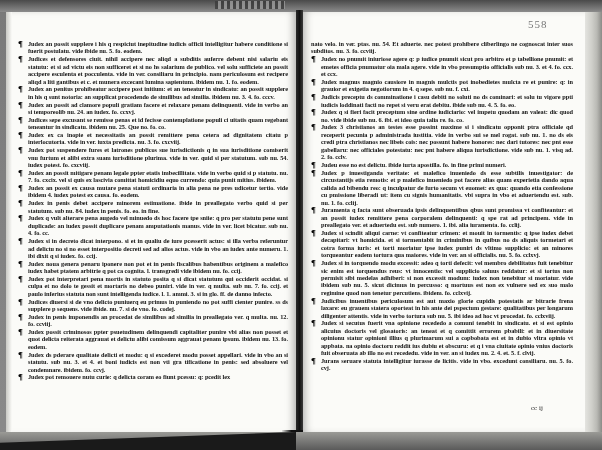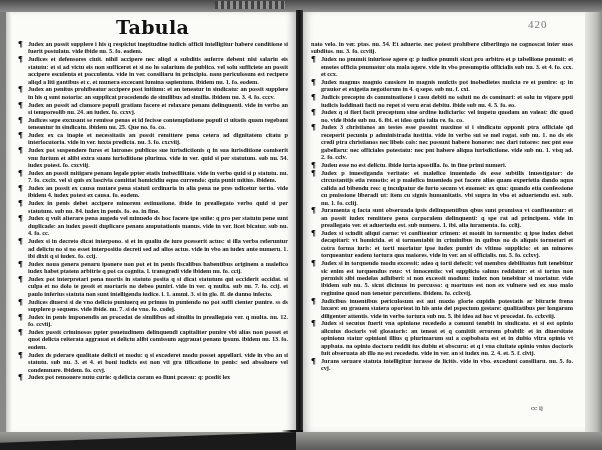--- a/index.html
+++ b/index.html
@@ -54,21 +54,20 @@
 </style>
 </head>
 <body>
 
 <div class="scan">
   <div class="top-edge">
       <div class="tear"></div>
     </div>
 
   <div class="page left">
-    <div class="running-head">Tabula</div>
     <div class="entries" id="left-entries">
         <div class="entry"><span class="pilcrow">¶</span><span>Judex an possit supplere i his q respiciut inepitudine iudicis officii intelligitur habere conditione si fuerit postulatu. vide ibide nu. 5. fo. eodem.</span></div>
         <div class="entry"><span class="pilcrow">¶</span><span>Judices et defensores ciuit. nihil accipere nec aliqd a subditis auferre debent nisi salariu eis statutu: et si ad victu eis non sufficeret et si no hs salarium de publico. vel solu sufficiete an possit accipere esculenta et pocculenta. vide in ver. consiliaru in principio. nam periculosum est recipere aliqd a liti gantibus et c. et munera excecant lumina sapientum. ibidem nu. 1. fo. eodem.</span></div>
         <div class="entry"><span class="pilcrow">¶</span><span>Judex an penitus prohibeatur accipere post initium: et an teneatur in sindicatu: an possit supplere in his q sunt notoria: an supplicat procedendo de similibus ad similia. ibidem nu. 3. 4. fo. cccv.</span></div>
         <div class="entry"><span class="pilcrow">¶</span><span>Judex an possit ad clamore populi gratiam facere et relaxare penam delinquenti. vide in verbo an si temporeolib nu. 24. an iudex. fo. ccxvj.</span></div>
         <div class="entry"><span class="pilcrow">¶</span><span>Judices sepe excusant se remisse penas et id fecisse contemplatione populi ci uitatis quam regebant teneantur in sindicatu. ibidem nu. 25. Que no. fo. co.</span></div>
         <div class="entry"><span class="pilcrow">¶</span><span>Judex ex ca inopie et necessitatis an possit remittere pena cetera ad dignitatem citatu p interlocutoria. vide in ver. iuxta predicta. nu. 3. fo. cxcviij.</span></div>
         <div class="entry"><span class="pilcrow">¶</span><span>Judex pot suspendere fures et latrones publicos sue iurisdictionis q in sua iurisditione comiserit vnu furtum et alibi extra suam iurisditione plurima. vide in ver. quid si per statutum. sub nu. 54. iudex potest. fo. cxcviij.</span></div>
         <div class="entry"><span class="pilcrow">¶</span><span>Judex an possit mitigare penam legale ppter etatis imbecillitate. vide in verbo quid si p statutu. nu. 7. fo. cxcix. vel si quis ex lascivia comittat homicidiu equo currendo: quia punit mitius. ibidem.</span></div>
         <div class="entry"><span class="pilcrow">¶</span><span>Judex an possit ex causa mutare pena statuti ordinaria in alia pena ne pres udicetur tertio. vide ibidem 4. iudex potest ex causa. fo. eodem.</span></div>
@@ -82,21 +81,21 @@
         <div class="entry"><span class="pilcrow">¶</span><span>Judex possit criminosos ppter psuetudinem delinquendi capitaliter punire vbi alias non posset et quot delicta reiterata aggrauat et delictu alibi comissum aggrauat penam ipsum. ibidem nu. 13. fo. eodem.</span></div>
         <div class="entry"><span class="pilcrow">¶</span><span>Judex ds pderare qualitate delicti et modu: q si excederet modu posset appellari. vide in vbo an si statutu. sub nu. 3. et 4. et boni iudicis est non vti gra tificatione in penis: sed absoluere vel condemnare. ibidem. fo. ccvj.</span></div>
         <div class="entry"><span class="pilcrow">¶</span><span>Judex pot remouere nutu curie: q delicta coram eo fiunt pcessu: q: pcedit lex</span></div>
       </div>
   </div>
 
   <div class="gutter"></div>
   <div class="gutter-bottom"></div>
 
   <div class="page right">
-    <div class="folio">420</div>
+    <div class="folio">558</div>
     <div class="entries" id="right-entries">
         <div class="entry cont"><span>nato velo. in ver. ptas. nu. 54. Et aduerte. nec potest prohibere cliberlingo ne cognoscat inter suos subditos. nu. 3. fo. ccviij.</span></div>
         <div class="entry"><span class="pilcrow">¶</span><span>Judex no pnumit iniuriose agere q: p iudice pnumit sicut pro arbitro et p tabellione pnumit: et emetes officia pnumatur oia mala agere. vide in vbo presumptio officialis sub nu. 3. et 4. fo. ccx. et ccx.</span></div>
         <div class="entry"><span class="pilcrow">¶</span><span>Judex magnus magnio causiore in magnis mulctis pot inobedietes mulcta re et punire: q: in grauior et exigetia negotiorum in 4. q sepe. sub nu. f. cxi.</span></div>
         <div class="entry"><span class="pilcrow">¶</span><span>Judicis preceptu ds comminatione i casu debiti no soluti no ds cominari: et solu tu vigore ppti iudicis loddinati facti no repet si veru erat debitu. ibide sub nu. 4. 5. fo. eo.</span></div>
         <div class="entry"><span class="pilcrow">¶</span><span>Judex q si fieri facit preceptum sine ordine iudiciario: vel impetu quodam an valeat: dic quod no. vide ibide sub nu. 6. ibi. et ideo quia talia re. fo. co.</span></div>
         <div class="entry"><span class="pilcrow">¶</span><span>Judex 3 christianos an testes esse possint maxime si i sindicatu opponit ptra officiale qd receperit pecunia p administrada iustitia. vide in verbo sui se mel rogat. sub nu. 1. no ds eis credi ptra christianos nec libeis cois: nec possunt habere honores: nec dari tutores: nec pnt esse gabellaru: nec officiales potestatu: nec pnt habere aliqua iurisdictione. vide sub nu. 1. visq ad. 2. fo. cclv.</span></div>
         <div class="entry"><span class="pilcrow">¶</span><span>Judeu esse no est delictu. ibide iurta apostilla. fo. in fine primi numeri.</span></div>
         <div class="entry"><span class="pilcrow">¶</span><span>Judex p inuestiganda veritate: et malefico inueniedo ds esse subtilis inuestigator: de circustantijs etia remotis: et p malefico inueniedo pot facere alias quam experietia dando aqua calida ad bibendu reo: q inculpatur de furto secum vt euomet: ex qua: quando etia confessione cu pmissione liberadi ut: item cu signis humanitatis. vbi supra in vbo et aduertendu est. sub. nu. 1. fo. cclij.</span></div>
         <div class="entry"><span class="pilcrow">¶</span><span>Juramenta q facta sunt obseruada ipsis delinquentibus qbus sunt promissa vt confiteantur: et an possit iudex remittere pena corporalem delinquenti: q spe rat ad principem. vide in preallegato ver. et aduertedu est. sub numero. 1. ibi. alia iuramenta. fo. cclij.</span></div>

